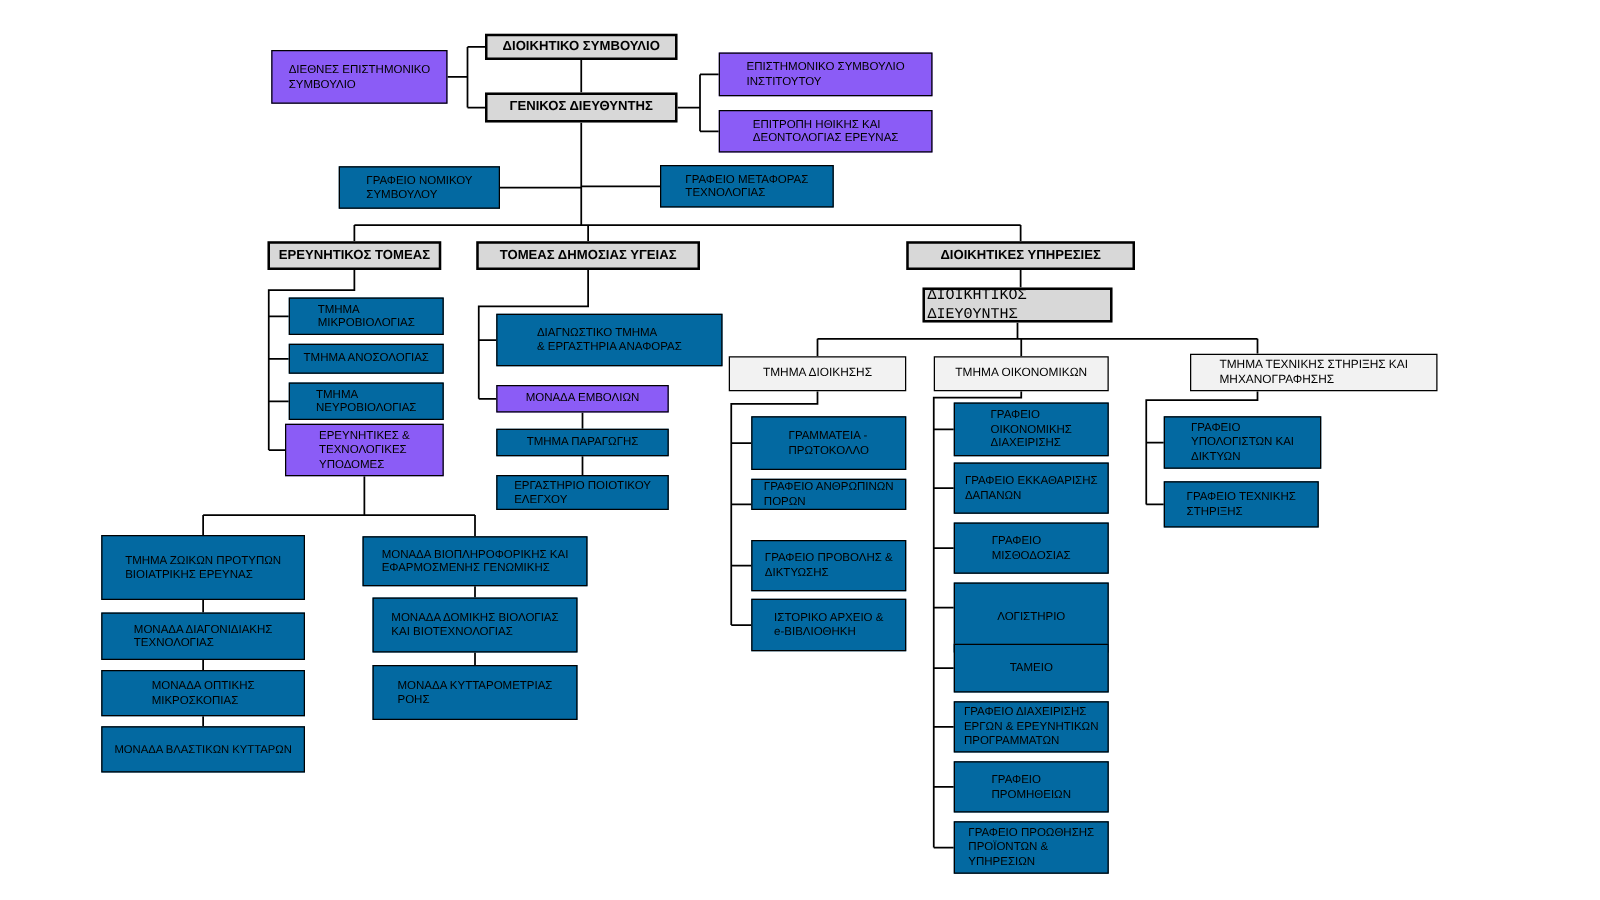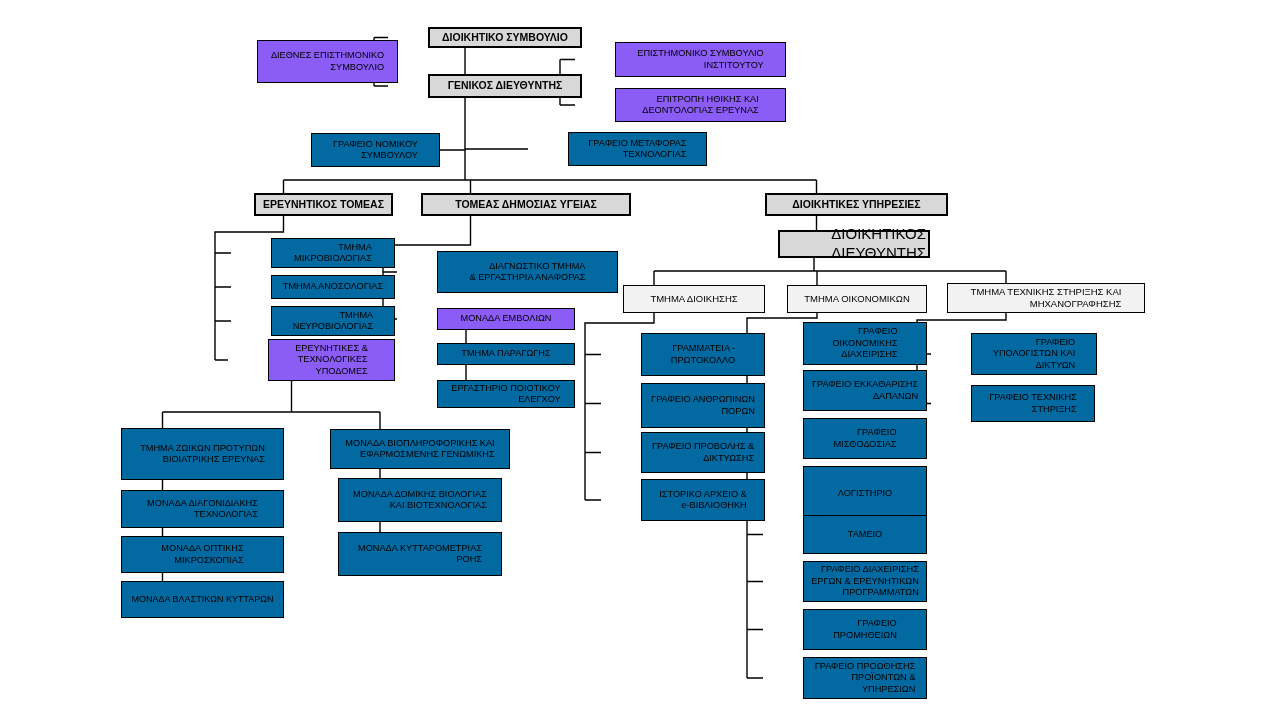--- a/index.html
+++ b/index.html
@@ -1,23 +1,23 @@
 <!DOCTYPE html>
 <html><head>
 <meta charset="utf-8">
 <style>
   html,body{margin:0;padding:0;background:#ffffff;}
   #canvas{position:relative;width:1280px;height:720px;background:#ffffff;overflow:hidden;
           font-family:"Liberation Sans", sans-serif;}
   #connectors{position:absolute;left:0;top:0;width:1280px;height:720px;}
   .node{position:absolute;box-sizing:border-box;display:flex;align-items:center;justify-content:center;
-        text-align:right;white-space:pre-line;color:#000;line-height:1.25;padding:1px 2px;
-        font-family:"Liberation Sans", sans-serif;margin-left:40px;}
+        text-align:left;white-space:pre-line;color:#000;line-height:1.25;padding:1px 2px;
+        font-family:"Liberation Sans", sans-serif;}
   .lvl1{background:#d8d8d8;border:2px solid #000;font-weight:bold;font-size:10.5px;}
-  .dir {background:#d8d8d8;border:2px solid #000;font-size:15px;}
+  .dir {background:#d8d8d8;border:2px solid #000;font-size:12px;font-family:Liberation Mono, monospace;}
   .dept{background:#f2f2f2;border:1.5px solid #000;font-size:9.5px;}
   .lt  {background:#8b5cf6;border:1.5px solid #000;font-size:9.2px;}
   .box {background:#0369a1;border:1.5px solid #000;font-size:9.2px;}
 </style>
 </head>
 <body>
 
 <div id="canvas">
 
   <svg id="connectors" viewBox="0 0 1280 720" xmlns="http://www.w3.org/2000/svg" fill="none" stroke="#000000" stroke-width="1.4">
@@ -44,21 +44,21 @@
   <div class="node lt" style="left:575px;top:42px;width:171px;height:35px">ΕΠΙΣΤΗΜΟΝΙΚΟ ΣΥΜΒΟΥΛΙΟ
 ΙΝΣΤΙΤΟΥΤΟΥ</div>
   <div class="node lt" style="left:575px;top:88px;width:171px;height:34px">ΕΠΙΤΡΟΠΗ ΗΘΙΚΗΣ ΚΑΙ
 ΔΕΟΝΤΟΛΟΓΙΑΣ ΕΡΕΥΝΑΣ</div>
   <div class="node box" style="left:271px;top:133px;width:129px;height:34px">ΓΡΑΦΕΙΟ ΝΟΜΙΚΟΥ
 ΣΥΜΒΟΥΛΟΥ</div>
   <div class="node box" style="left:528px;top:132px;width:139px;height:34px">ΓΡΑΦΕΙΟ ΜΕΤΑΦΟΡΑΣ
 ΤΕΧΝΟΛΟΓΙΑΣ</div>
 
   <div class="node lvl1" style="left:214px;top:193px;width:139px;height:23px">ΕΡΕΥΝΗΤΙΚΟΣ ΤΟΜΕΑΣ</div>
-  <div class="node lvl1" style="left:381px;top:193px;width:210px;height:23px">ΤΟΜΕΑΣ ΔΗΜΟΣΙΑΣ ΥΓΕΙΑΣ</div>
+  <div class="node lvl1" style="left:381px;top:193px;width:179px;height:23px">ΤΟΜΕΑΣ ΔΗΜΟΣΙΑΣ ΥΓΕΙΑΣ</div>
   <div class="node lvl1" style="left:725px;top:193px;width:183px;height:23px">ΔΙΟΙΚΗΤΙΚΕΣ ΥΠΗΡΕΣΙΕΣ</div>
 
   <div class="node box" style="left:231px;top:238px;width:124px;height:30px">ΤΜΗΜΑ
 ΜΙΚΡΟΒΙΟΛΟΓΙΑΣ</div>
   <div class="node box" style="left:231px;top:275px;width:124px;height:24px">ΤΜΗΜΑ ΑΝΟΣΟΛΟΓΙΑΣ</div>
   <div class="node box" style="left:231px;top:306px;width:124px;height:30px">ΤΜΗΜΑ
 ΝΕΥΡΟΒΙΟΛΟΓΙΑΣ</div>
   <div class="node lt" style="left:228px;top:339px;width:127px;height:42px">ΕΡΕΥΝΗΤΙΚΕΣ &amp;
 ΤΕΧΝΟΛΟΓΙΚΕΣ
 ΥΠΟΔΟΜΕΣ</div>
@@ -81,26 +81,26 @@
   <div class="node box" style="left:397px;top:251px;width:181px;height:42px">ΔΙΑΓΝΩΣΤΙΚΟ ΤΜΗΜΑ
 &amp; ΕΡΓΑΣΤΗΡΙΑ ΑΝΑΦΟΡΑΣ</div>
   <div class="node lt" style="left:397px;top:308px;width:138px;height:22px">ΜΟΝΑΔΑ ΕΜΒΟΛΙΩΝ</div>
   <div class="node box" style="left:397px;top:343px;width:138px;height:22px">ΤΜΗΜΑ ΠΑΡΑΓΩΓΗΣ</div>
   <div class="node box" style="left:397px;top:380px;width:138px;height:28px">ΕΡΓΑΣΤΗΡΙΟ ΠΟΙΟΤΙΚΟΥ
 ΕΛΕΓΧΟΥ</div>
 
   <div class="node dir" style="left:738px;top:230px;width:152px;height:28px">ΔΙΟΙΚΗΤΙΚΟΣ ΔΙΕΥΘΥΝΤΗΣ</div>
   <div class="node dept" style="left:583px;top:285px;width:142px;height:28px">ΤΜΗΜΑ ΔΙΟΙΚΗΣΗΣ</div>
   <div class="node dept" style="left:747px;top:285px;width:140px;height:28px">ΤΜΗΜΑ ΟΙΚΟΝΟΜΙΚΩΝ</div>
-  <div class="node dept" style="left:907px;top:283px;width:198px;height:30px">ΤΜΗΜΑ ΤΕΧΝΙΚΗΣ ΣΤΗΡΙΞΗΣ ΚΑΙ
+  <div class="node dept" style="left:952px;top:283px;width:198px;height:30px">ΤΜΗΜΑ ΤΕΧΝΙΚΗΣ ΣΤΗΡΙΞΗΣ ΚΑΙ
 ΜΗΧΑΝΟΓΡΑΦΗΣΗΣ</div>
 
   <div class="node box" style="left:601px;top:333px;width:124px;height:43px">ΓΡΑΜΜΑΤΕΙΑ -
 ΠΡΩΤΟΚΟΛΛΟ</div>
-  <div class="node box" style="left:601px;top:383px;width:124px;height:45px">ΓΡΑΦΕΙΟ ΑΝΘΡΩΠΙΝΩΝ
+  <div class="node box" style="left:601px;top:383px;width:124px;height:25px">ΓΡΑΦΕΙΟ ΑΝΘΡΩΠΙΝΩΝ
 ΠΟΡΩΝ</div>
   <div class="node box" style="left:601px;top:432px;width:124px;height:41px">ΓΡΑΦΕΙΟ ΠΡΟΒΟΛΗΣ &amp;
 ΔΙΚΤΥΩΣΗΣ</div>
   <div class="node box" style="left:601px;top:479px;width:124px;height:42px">ΙΣΤΟΡΙΚΟ ΑΡΧΕΙΟ &amp;
 e-ΒΙΒΛΙΟΘΗΚΗ</div>
 
   <div class="node box" style="left:763px;top:322px;width:124px;height:43px">ΓΡΑΦΕΙΟ
 ΟΙΚΟΝΟΜΙΚΗΣ
 ΔΙΑΧΕΙΡΙΣΗΣ</div>
   <div class="node box" style="left:763px;top:370px;width:124px;height:41px">ΓΡΑΦΕΙΟ ΕΚΚΑΘΑΡΙΣΗΣ

